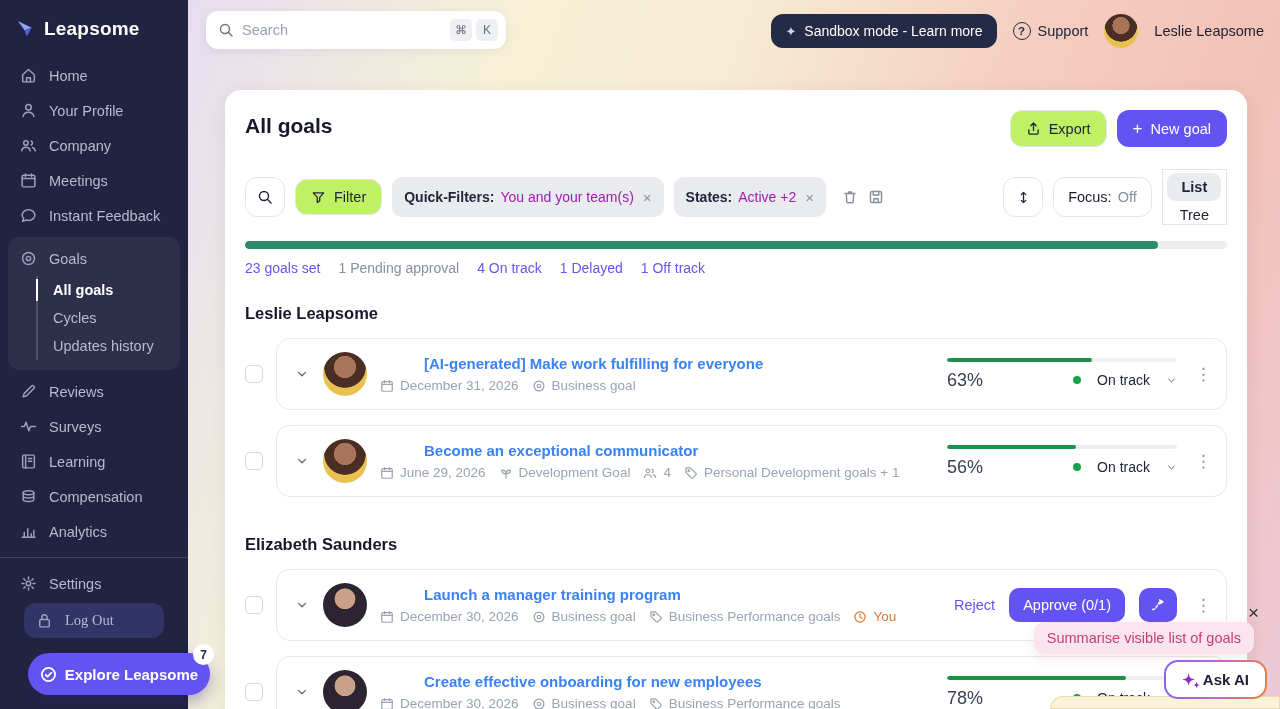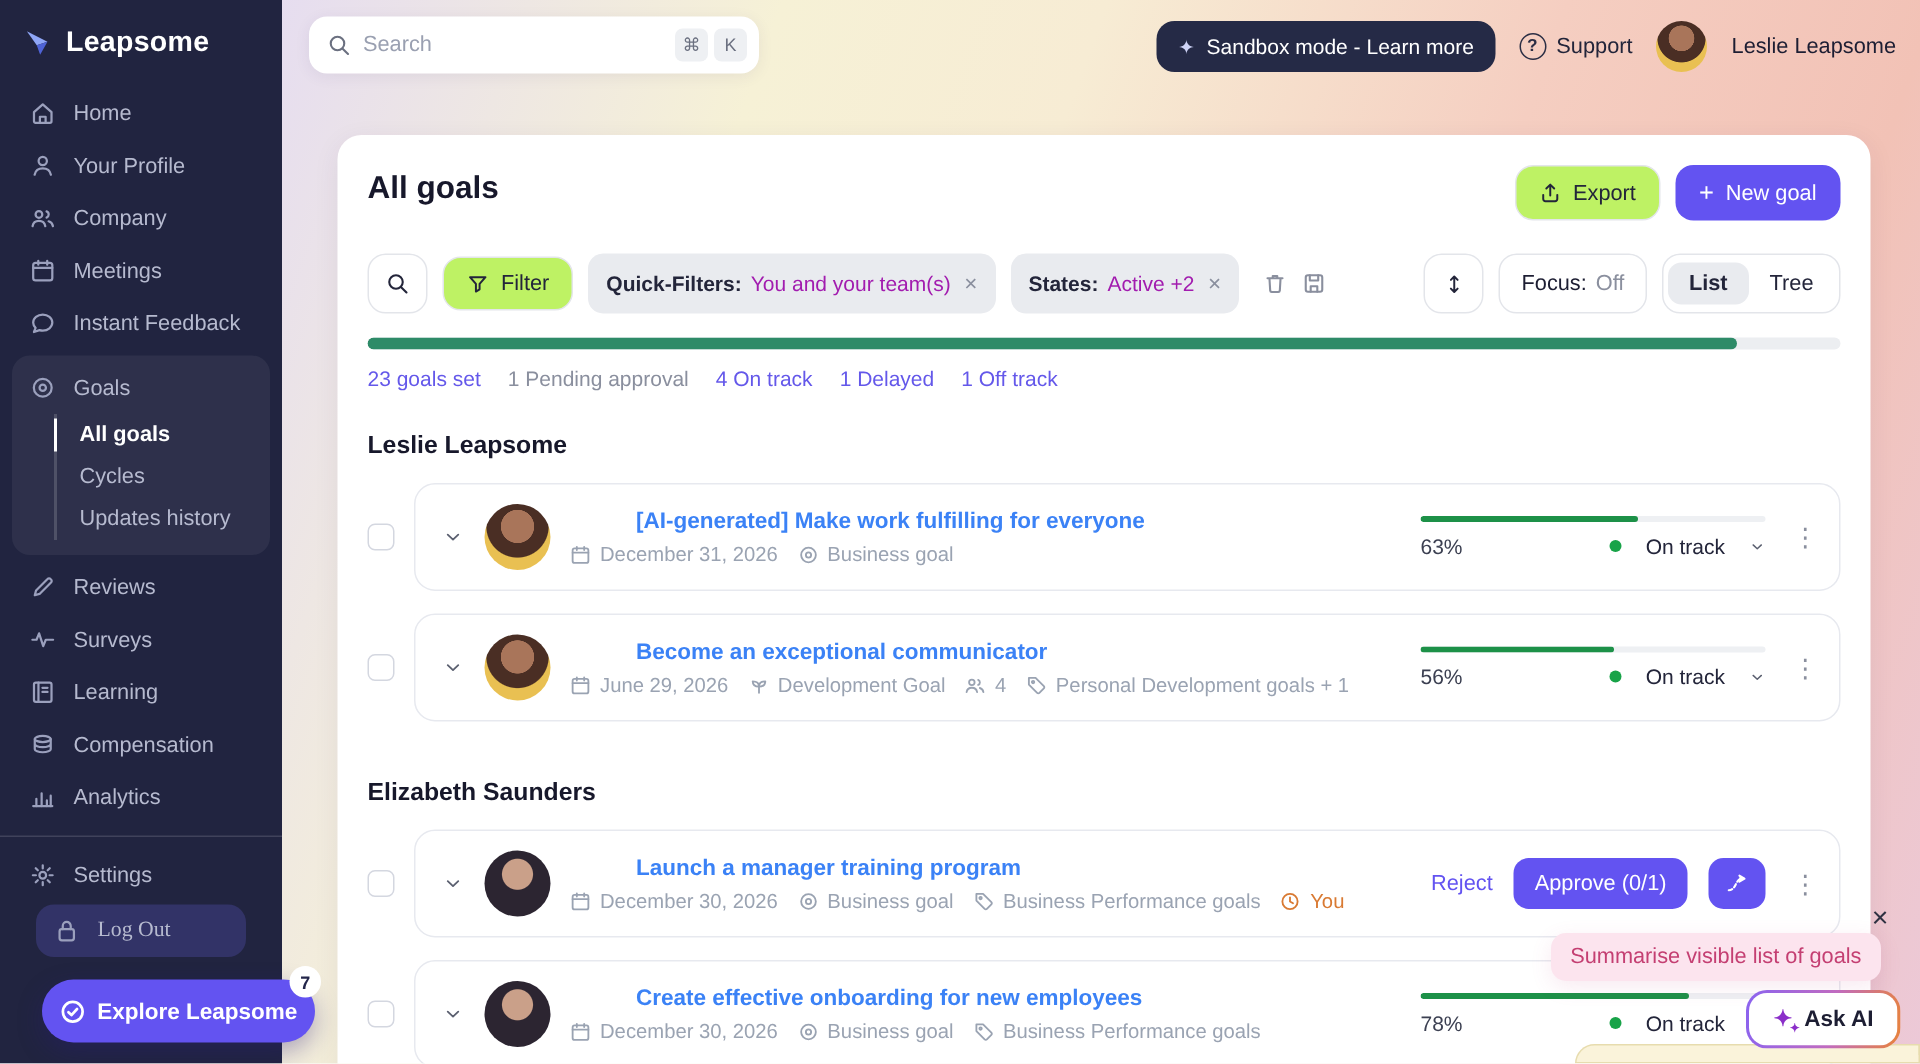--- a/index.html
+++ b/index.html
@@ -67,21 +67,21 @@
   .toolbar { margin-top:22px; display:flex; align-items:center; gap:10px; }
   .icon-btn { width:40px; height:40px; border:1px solid #e3e5ea; border-radius:12px; background:#fff; display:flex; align-items:center; justify-content:center; color:#23253a; cursor:pointer; }
   .chip { background:#e9ebef; border-radius:10px; padding:0 12px; height:40px; display:flex; align-items:center; gap:6px; font-size:14px; cursor:default; }
   .chip b { color:#23253a; }
   .chip .chip-val { color:#a21caf; }
   .chip .chip-x { color:#8a8f9e; font-size:15px; margin-left:3px; cursor:pointer; }
   .ghost-icon { color:#8a8f9e; cursor:pointer; }
   .toolbar-spacer { flex:1; }
   .focus-btn { border:1px solid #e3e5ea; border-radius:12px; background:#fff; height:40px; display:flex; align-items:center; gap:6px; padding:0 14px; font-size:14.5px; cursor:pointer; }
   .focus-val { color:#8a8f9e; }
-  .segmented { border:1px solid #e3e5ea; border-radius:12px; height:40px; display:flex; align-items:center; padding:3px; }
+  .segmented { border:1px solid #e3e5ea; border-radius:0; height:56px; display:flex; align-items:center; padding:3px;flex-direction:column; }
   .seg { padding:6px 14px; font-size:14.5px; border-radius:9px; color:#23253a; cursor:pointer; }
   .seg.selected { background:#e9ebef; font-weight:bold; }
 
   .summary-bar { margin-top:16px; height:8px; border-radius:4px; background:#eceef1; overflow:hidden; }
   .summary-fill { height:100%; border-radius:4px; background:#2e8b68; }
   .stats-row { margin-top:11px; display:flex; gap:18px; font-size:14px; }
   .stat-link { color:#6458ea; cursor:pointer; }
   .stat-muted { color:#8a8f9e; }
 
   .section-title { font-size:16.5px; font-weight:bold; color:#17182b; margin-top:28px; }
@@ -98,21 +98,21 @@
   .meta-item { display:flex; align-items:center; gap:6px; }
   .meta-item .micon { color:#9aa3b2; flex:none; }
   .meta-attn { color:#d97a33; }
   .meta-attn .micon { color:#d97a33; }
 
   .goal-right { margin-left:auto; display:flex; align-items:center; }
   .progress-block { width:230px; }
   .mini-bar { height:4px; border-radius:2px; background:#eef0f3; overflow:hidden; }
   .mini-fill { height:100%; border-radius:2px; background:#1d9148; }
   .progress-foot { margin-top:8px; display:flex; align-items:center; justify-content:space-between; }
-  .pct-text { font-size:14px; color:#3c4052;text-align:right; }
+  .pct-text { font-size:18px; color:#3c4052;text-align:right; }
   .status { display:flex; align-items:center; gap:16px; cursor:pointer; }
   .status-dot { width:8px; height:8px; border-radius:50%; background:#18a348; }
   .status-label { font-size:14px; color:#23253a; }
   .kebab { color:#8a8f9e; font-size:17px; margin-left:18px; cursor:pointer; letter-spacing:0; line-height:1; }
   .actions-block { display:flex; align-items:center; gap:14px; }
   .reject-link { color:#6353f1; font-size:14.5px; cursor:pointer; }
   .approve-btn { background:#6353f1; color:#fff; border:none; border-radius:10px; padding:9px 14px; font-size:14.5px; font-family:inherit; cursor:pointer; }
   .cascade-btn { background:#6353f1; color:#fff; border:none; border-radius:10px; width:38px; height:34px; display:flex; align-items:center; justify-content:center; cursor:pointer; }
 
   

